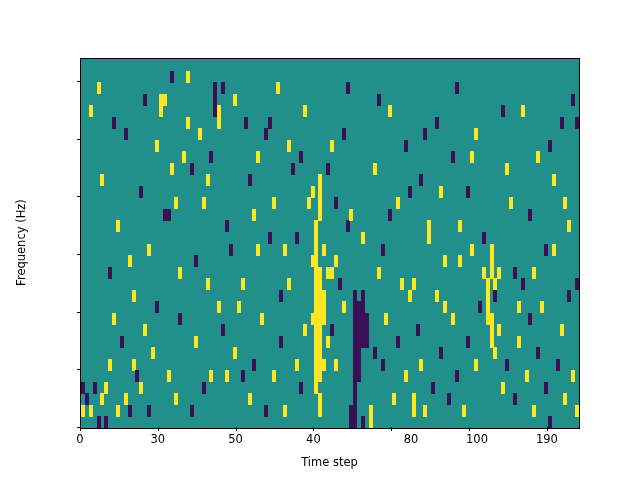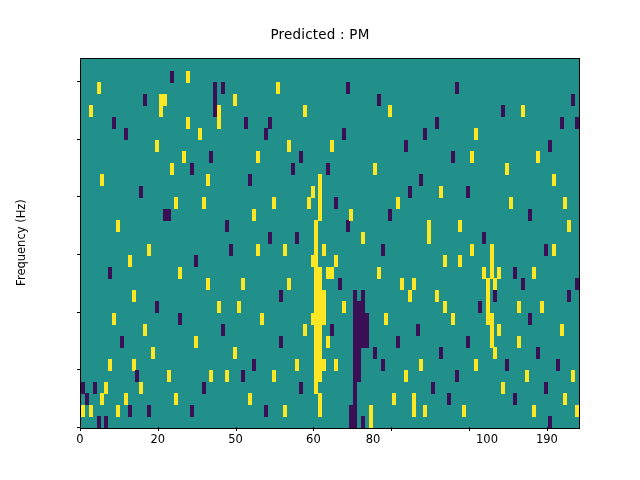--- a/index.html
+++ b/index.html
@@ -94,21 +94,20 @@
     height: 1px;
     width: 3.5px;
     left: 76.5px;
   }
 </style>
 </head>
 <body>
 
 <div id="figure">
 
-  <div id="title">Predicted : PM</div>
 
   <div id="axes">
     <div id="cells">
         <div class="cell" style="left: 0px; top: 345.938px; width: 4px; height: 12px; background: rgb(253, 231, 37);"></div>
         <div class="cell" style="left: 0px; top: 322.875px; width: 4px; height: 12px; background: rgb(59, 15, 86);"></div>
         <div class="cell" style="left: 3.89062px; top: 334.406px; width: 4px; height: 12px; background: rgb(59, 15, 86);"></div>
         <div class="cell" style="left: 7.78125px; top: 345.938px; width: 4px; height: 12px; background: rgb(253, 231, 37);"></div>
         <div class="cell" style="left: 11.6719px; top: 322.875px; width: 4px; height: 12px; background: rgb(59, 15, 86);"></div>
         <div class="cell" style="left: 15.5625px; top: 357.469px; width: 4px; height: 12px; background: rgb(59, 15, 86);"></div>
         <div class="cell" style="left: 19.4531px; top: 334.406px; width: 4px; height: 12px; background: rgb(253, 231, 37);"></div>
@@ -401,37 +400,38 @@
         <div class="cell" style="left: 466.875px; top: 80.7188px; width: 4px; height: 12px; background: rgb(59, 15, 86);"></div>
         <div class="cell" style="left: 482.438px; top: 138.375px; width: 4px; height: 12px; background: rgb(253, 231, 37);"></div>
         <div class="cell" style="left: 490.219px; top: 34.5938px; width: 4px; height: 12px; background: rgb(59, 15, 86);"></div>
       </div>
   </div>
 
   <div id="ticks-x">
       <div class="tick-mark xtick-mark" style="left: 80px;"></div>
       <div class="xtick-label" style="left: 80px;">0</div>
       <div class="tick-mark xtick-mark" style="left: 157.812px;"></div>
-      <div class="xtick-label" style="left: 157.812px;">20</div>
+      <div class="xtick-label" style="left: 157.812px;">30</div>
       <div class="tick-mark xtick-mark" style="left: 235.625px;"></div>
       <div class="xtick-label" style="left: 235.625px;">50</div>
       <div class="tick-mark xtick-mark" style="left: 313.438px;"></div>
-      <div class="xtick-label" style="left: 313.438px;">60</div>
+      <div class="xtick-label" style="left: 313.438px;">40</div>
       <div class="tick-mark xtick-mark" style="left: 391.25px;"></div>
-      <div class="xtick-label" style="left: 373px;">80</div>
+      <div class="xtick-label" style="left: 411px;">80</div>
       <div class="tick-mark xtick-mark" style="left: 469.062px;"></div>
-      <div class="xtick-label" style="left: 487px;">100</div>
+      <div class="xtick-label" style="left: 477px;">100</div>
       <div class="tick-mark xtick-mark" style="left: 546.875px;"></div>
       <div class="xtick-label" style="left: 546.875px;">190</div>
     </div>
   <div id="ticks-y">
       <div class="tick-mark ytick-mark" style="top: 427px;"></div>
       <div class="tick-mark ytick-mark" style="top: 369.344px;"></div>
       <div class="tick-mark ytick-mark" style="top: 311.688px;"></div>
       <div class="tick-mark ytick-mark" style="top: 254.031px;"></div>
       <div class="tick-mark ytick-mark" style="top: 196.375px;"></div>
       <div class="tick-mark ytick-mark" style="top: 138.719px;"></div>
       <div class="tick-mark ytick-mark" style="top: 81.0625px;"></div>
     </div>
 
+  <div id="xlabel">Time step</div>
   <div id="ylabel">Frequency (Hz)</div>
 
 </div>
 
 </body></html>

